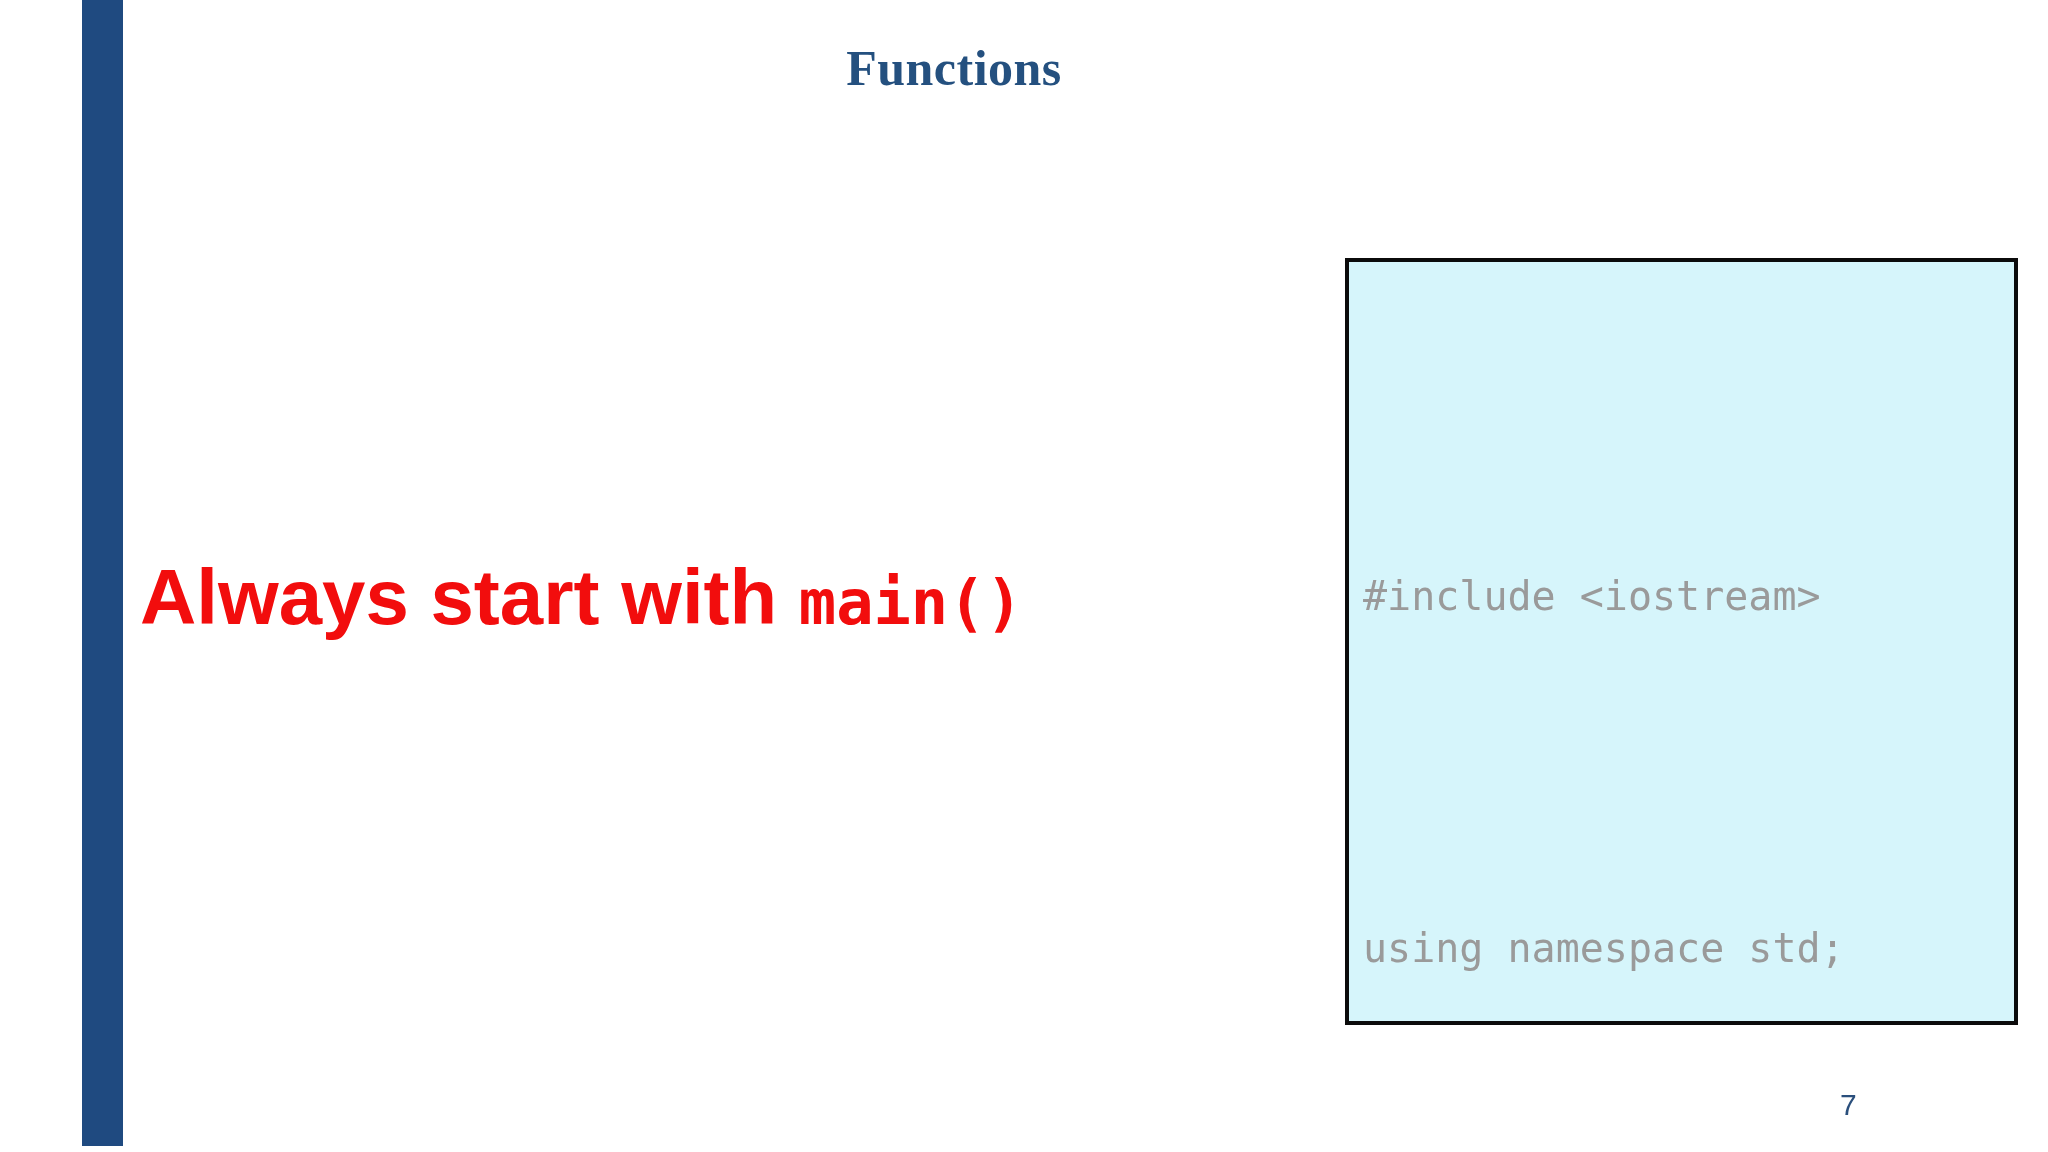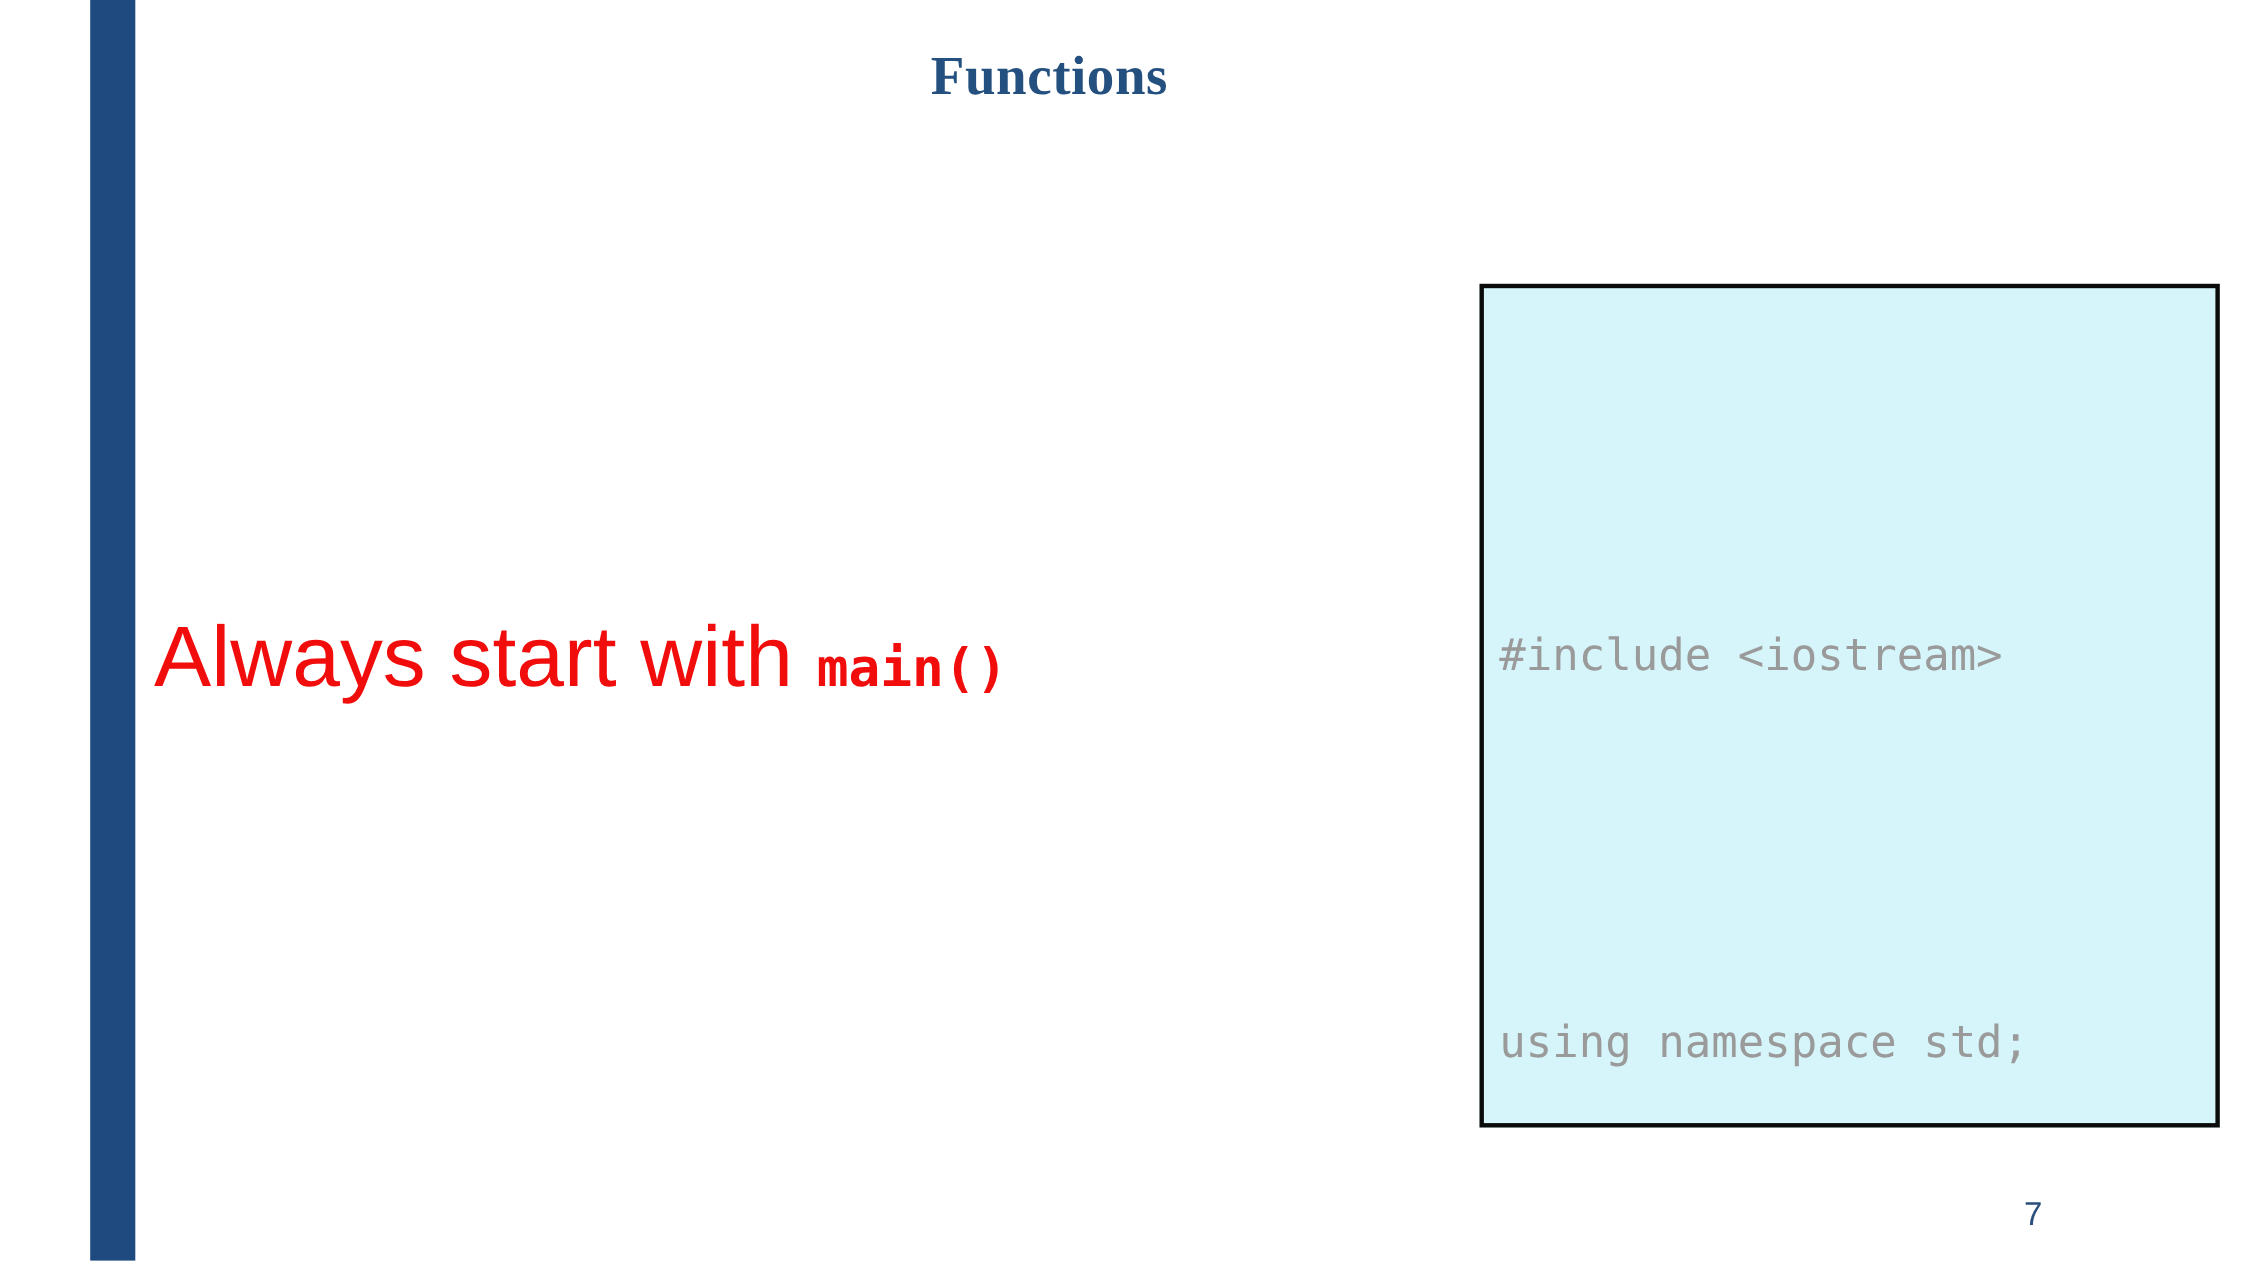--- a/index.html
+++ b/index.html
@@ -40,26 +40,26 @@
     position:absolute;
     left:140px; top:558px;
     font-size:78px;
     font-weight:bold;
     color:#f20d0d;
     white-space:nowrap;
     line-height:1.0;
   }
   .body-line .prose{
     font-family:"Liberation Sans",sans-serif;
-    font-weight:normal;
+    font-weight:bold;
   }
   .body-line .mono{
     font-family:"DejaVu Sans Mono","Liberation Mono",monospace;
     font-weight:bold;
-    font-size:48px;
+    font-size:62px;
   }
 
   
   .code-box{
     position:absolute;
     left:1345px; top:258px;
     width:673px; height:767px;
     background:#d6f5fb;
     border:4px solid #0b0b0b;
     box-sizing:border-box;

